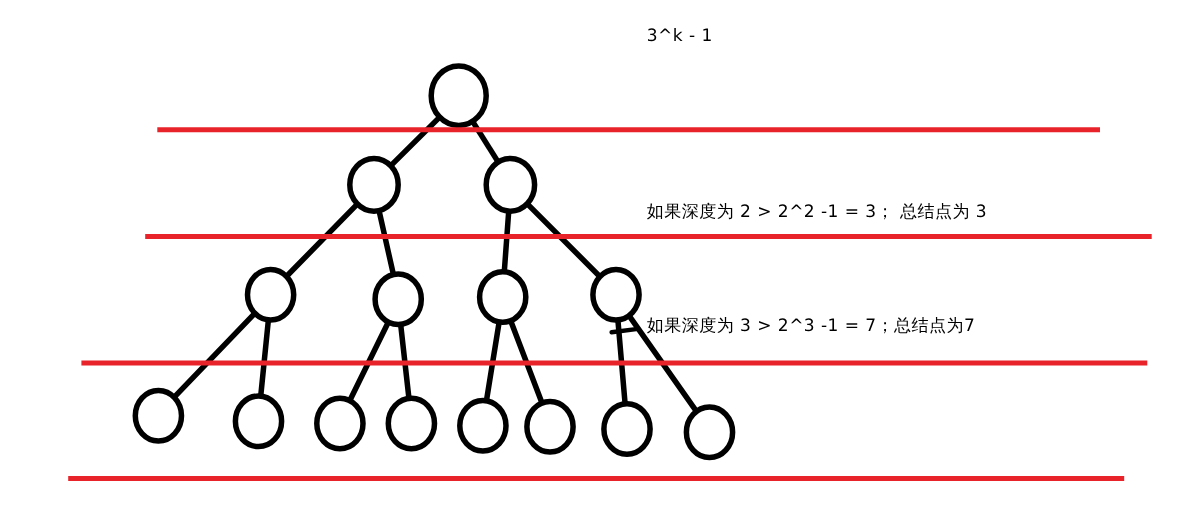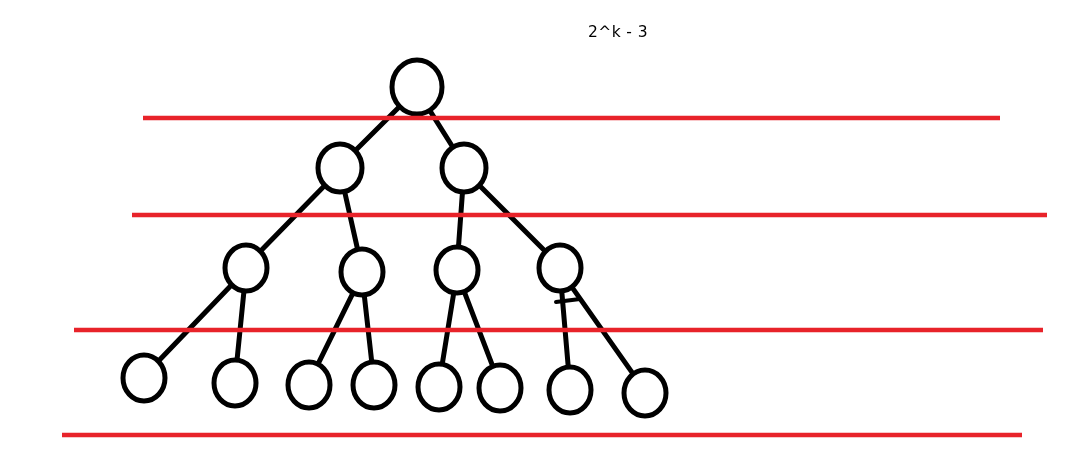--- a/index.html
+++ b/index.html
@@ -99,18 +99,20 @@
       </g>
 
     <g id="lines-group" stroke="#e8232a" stroke-width="4.5" stroke-linecap="butt">
         <line x1="143" y1="118" x2="1000" y2="118"></line>
         <line x1="132" y1="215" x2="1047" y2="215"></line>
         <line x1="74" y1="330" x2="1043" y2="330"></line>
         <line x1="62" y1="435" x2="1022" y2="435"></line>
       </g>
   </svg>
 
-  <div class="label-text" id="title-formula">2^k - 3</div>
+  <div class="label-text" id="title-formula">3^k - 1</div>
 
 
+  <div class="label-text" id="annotation-depth-2">如果深度为 2  &gt; 2^2 -1 = 3；   总结点为 3</div>
 
+  <div class="label-text" id="annotation-depth-3">如果深度为 3  &gt; 2^3  -1  = 7；总结点为7</div>
 
 </div>
 
 </body></html>

